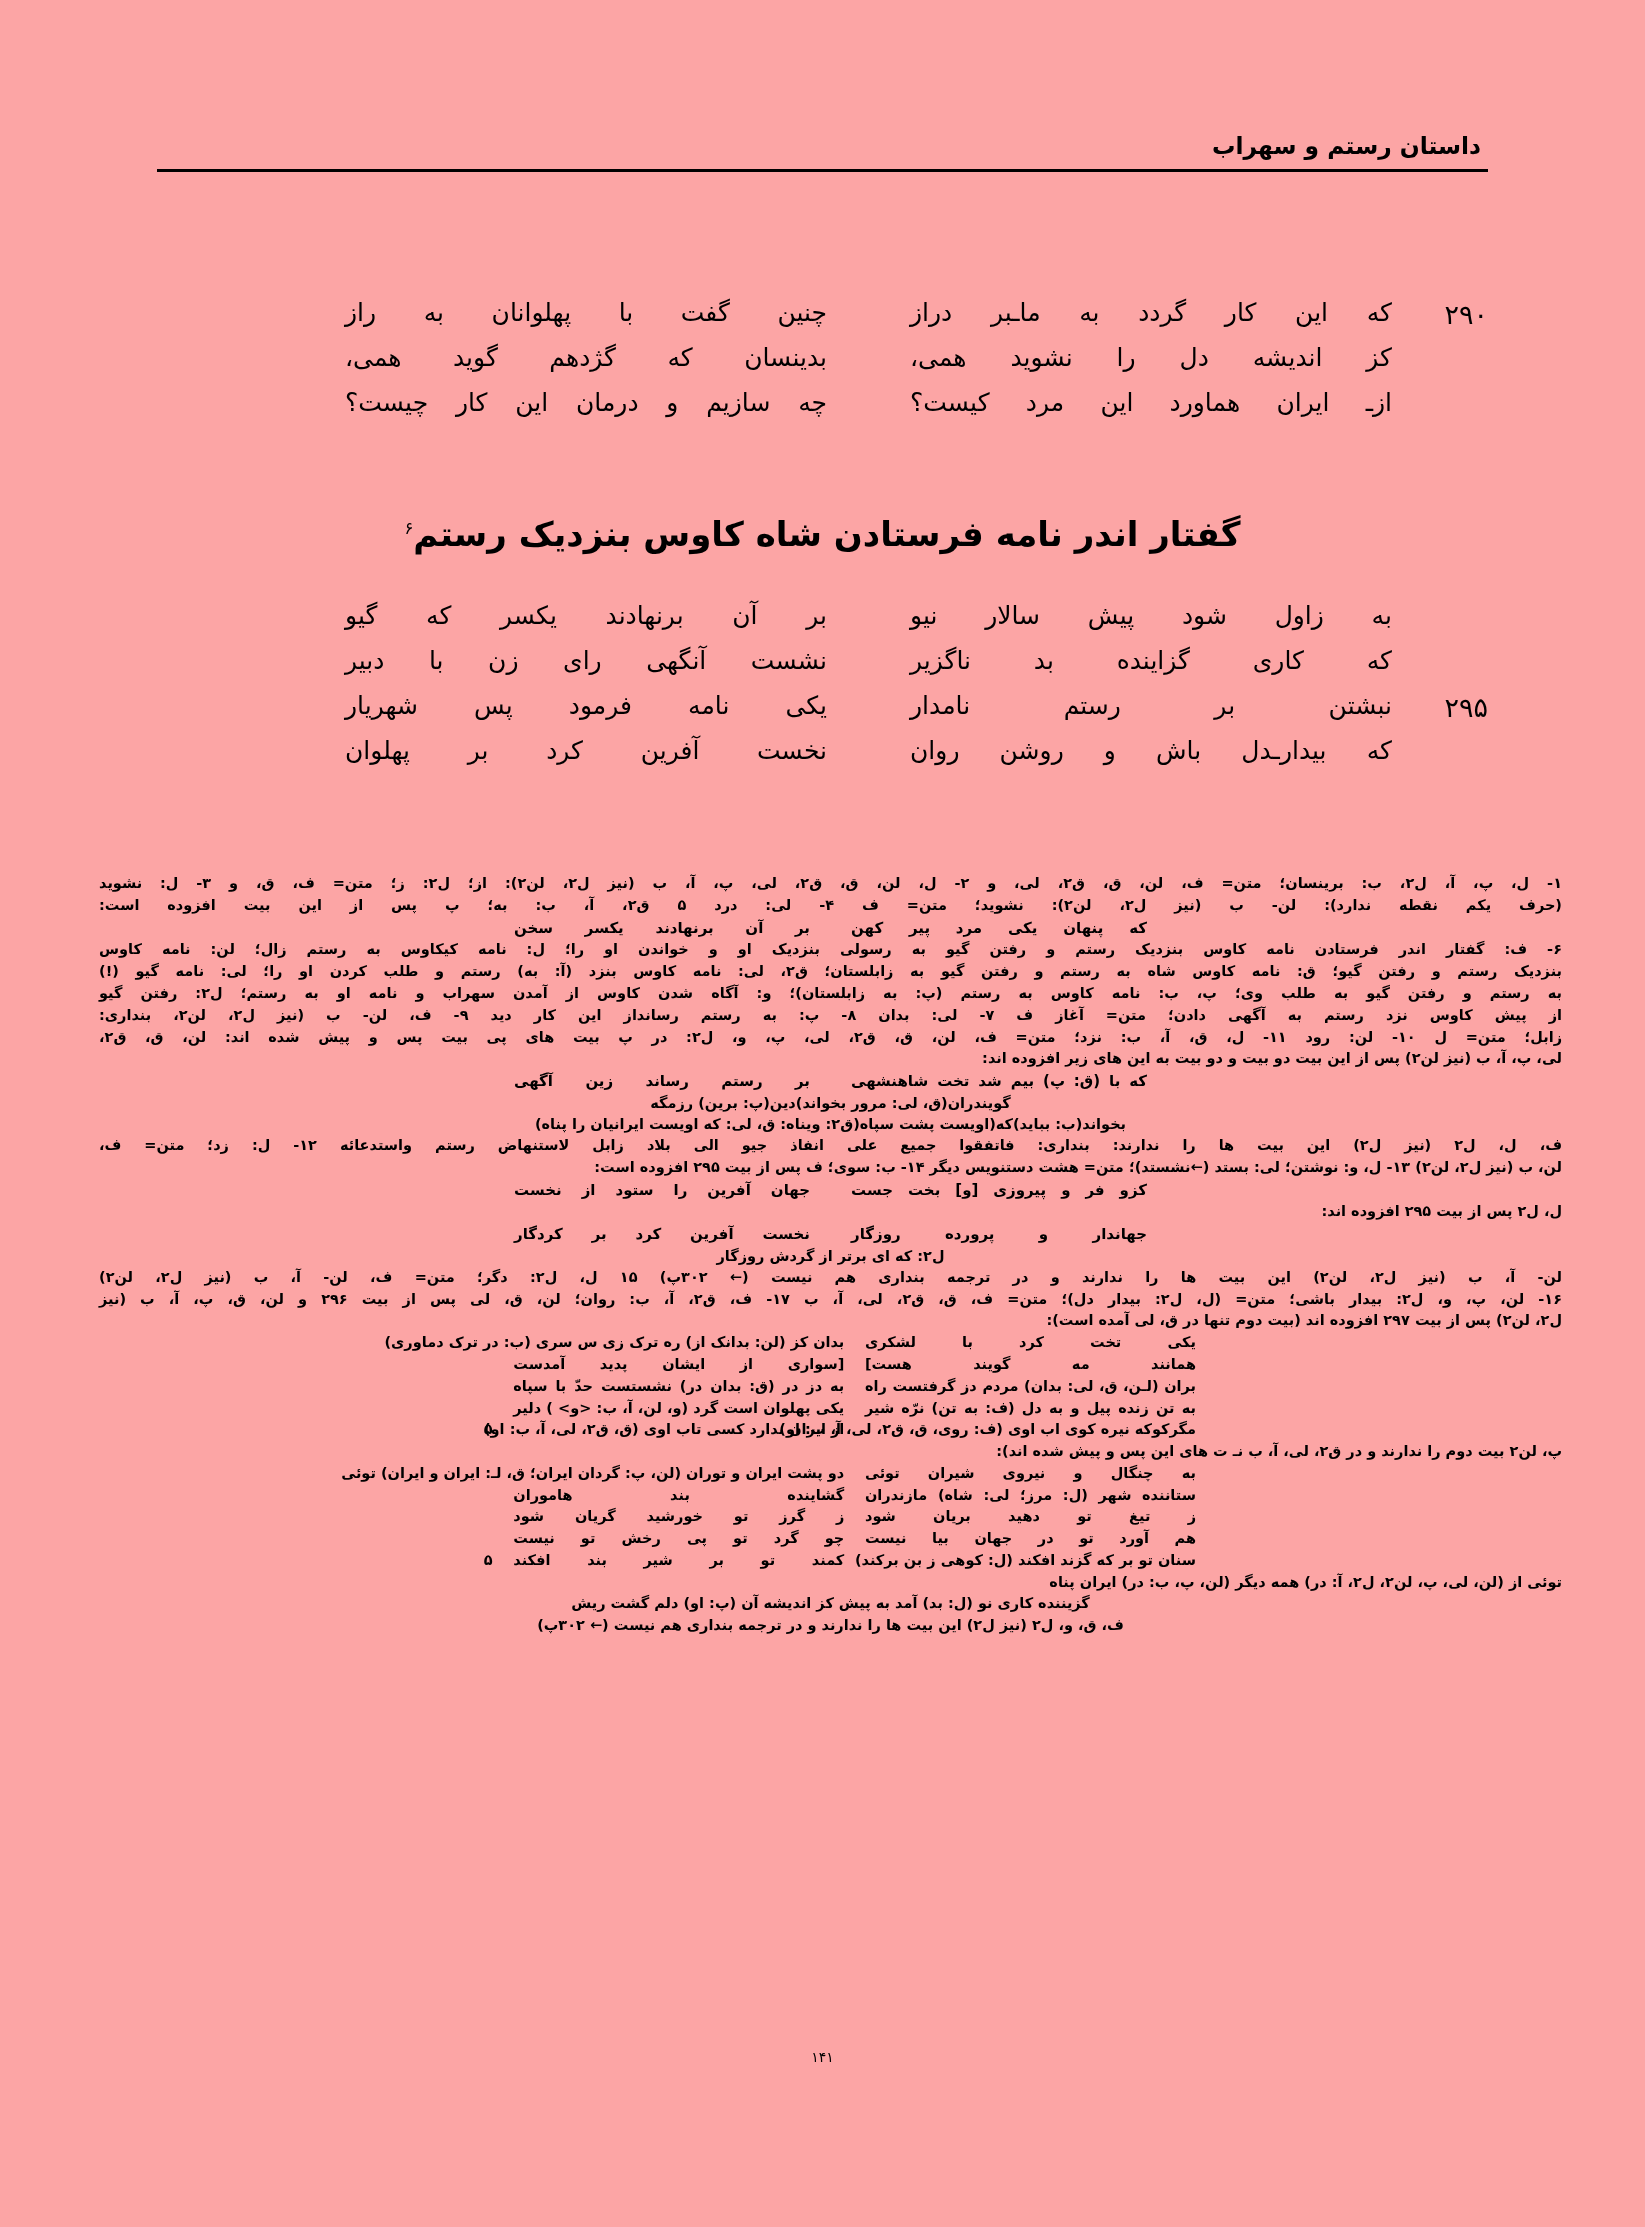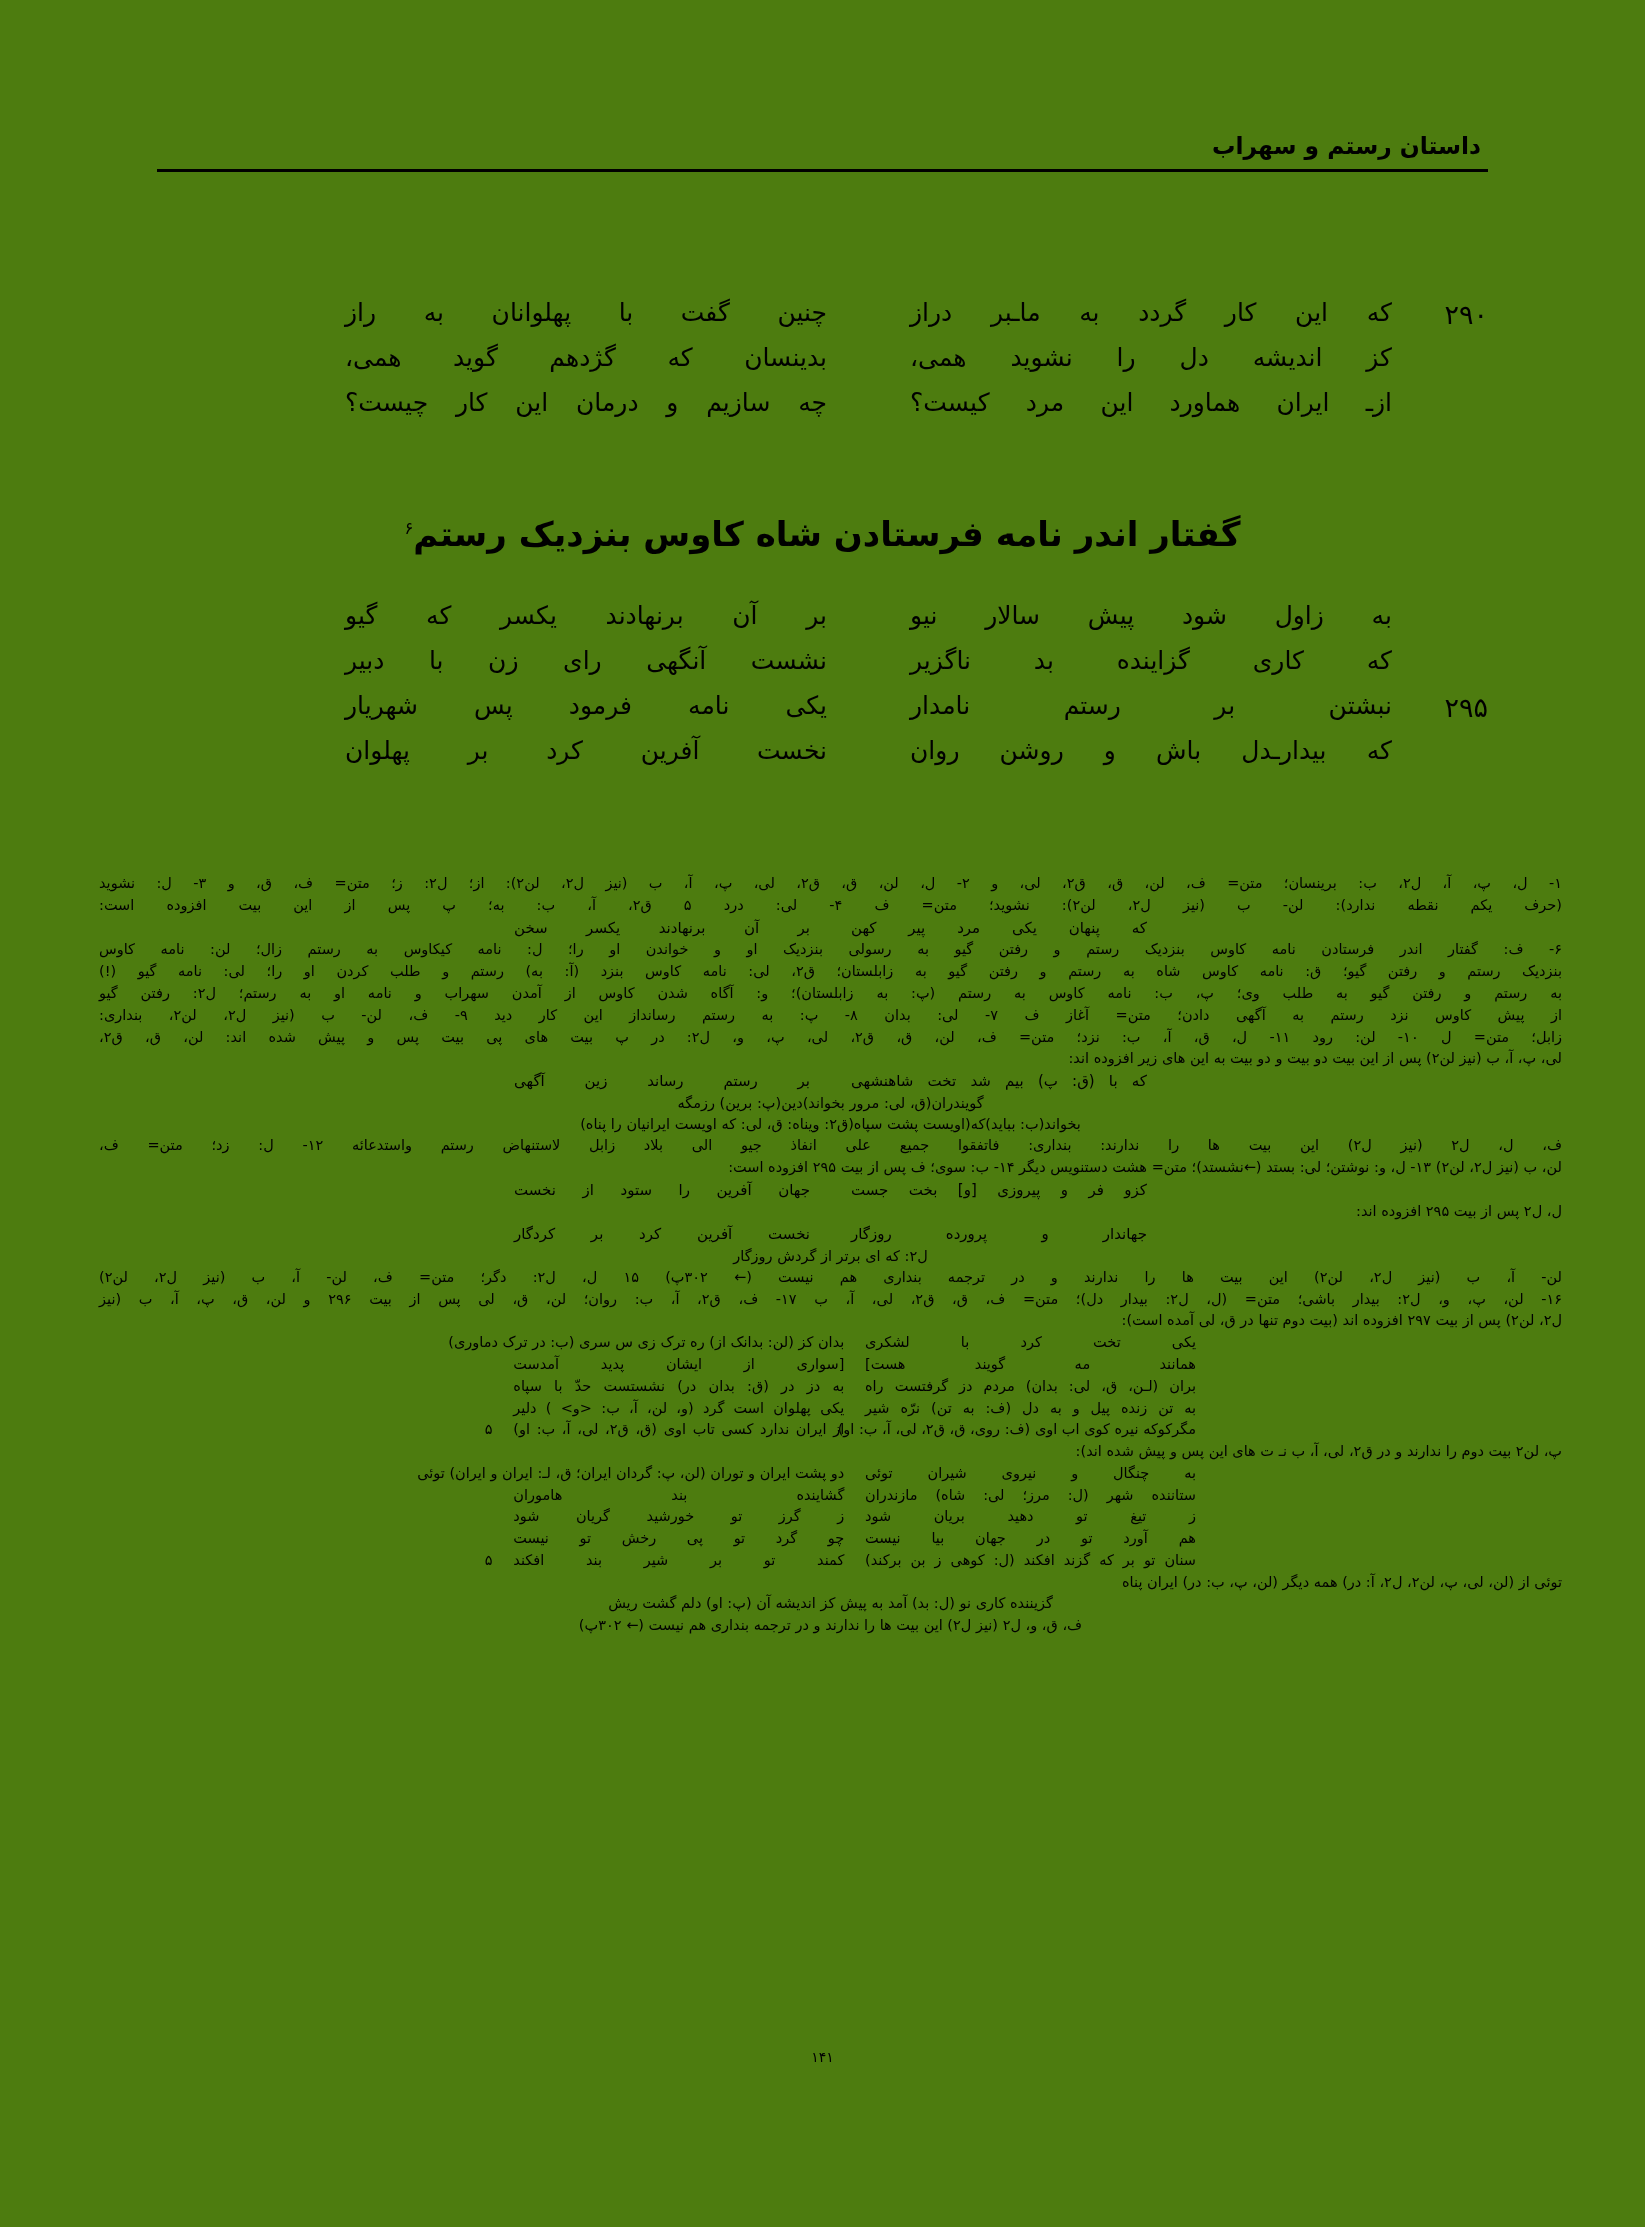--- a/index.html
+++ b/index.html
@@ -8,21 +8,21 @@
     background: #ffffff;
   }
   body {
     font-family: "DejaVu Sans", sans-serif;
     color: #000000;
   }
   .page {
     position: relative;
     width: 1645px;
     height: 2227px;
-    background: #4d7c0f;
+    background: #fca5a5;
     margin: 0 auto;
     overflow: hidden;
     direction: rtl;
   }
 
   
   .runhead-wrap {
     position: absolute;
     top: 135px;
     right: 157px;
@@ -101,20 +101,21 @@
   
   .apparatus {
     position: absolute;
     left: 99px;
     right: 83px;
     top: 873px;
     font-size: 14.5px;
     line-height: 1.46;
     text-align: justify;
     text-align-last: justify;
+    font-weight: bold;
   }
   .app-para {
     margin: 0 0 0.7px 0;
     text-align: justify;
     text-align-last: justify;
     white-space: normal;
   }
   .app-para.last-left {
     text-align-last: right;
   }

